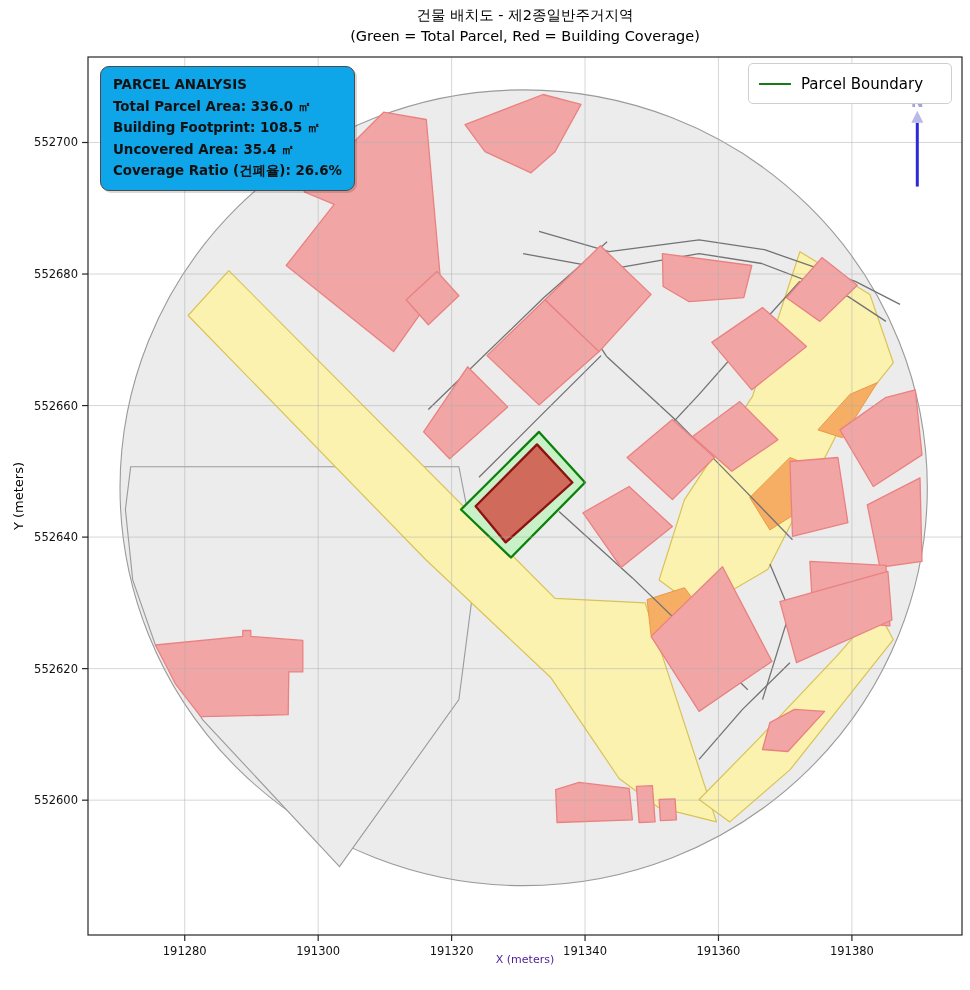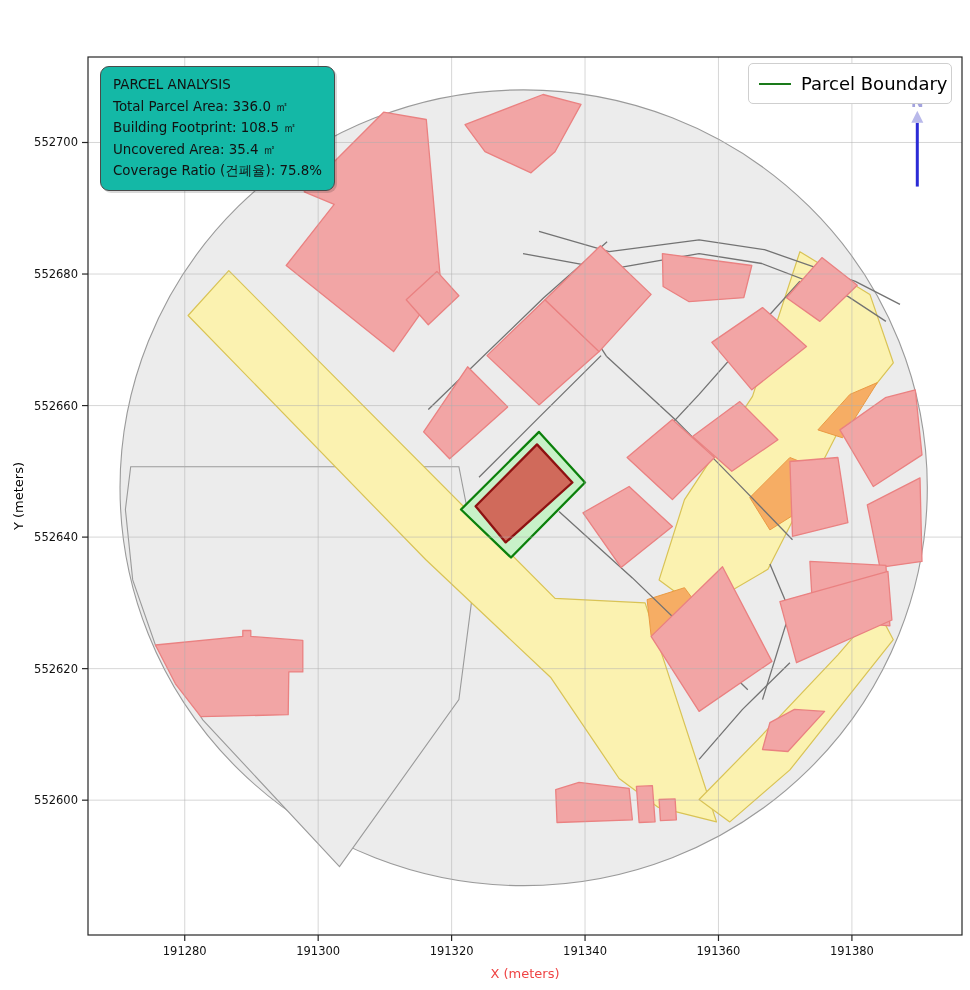--- a/index.html
+++ b/index.html
@@ -2,30 +2,30 @@
 <html><head>
 <meta charset="utf-8">
 <style>
   html,body{margin:0;padding:0;background:#fff;}
   .fig{position:relative;width:970px;height:990px;background:#ffffff;
        font-family:"DejaVu Sans","Liberation Sans",sans-serif;overflow:hidden;}
   svg{position:absolute;left:0;top:0;}
   .title-wrap{position:absolute;left:88px;top:5px;width:874px;text-align:center;color:#000;}
   .title-wrap .t1{font-size:14.5px;line-height:21px;}
   .title-wrap .t2{font-size:14.5px;line-height:21px;}
-  .xlabel{position:absolute;left:525px;top:953px;transform:translateX(-50%);font-size:13px;color:#ef4444;margin-top:13px;}
+  .xlabel{position:absolute;left:525px;top:953px;transform:translateX(-50%);font-size:11px;color:#4c1d95;}
   .ylabel{position:absolute;left:18px;top:496px;transform:translate(-50%,-50%) rotate(-90deg);
           font-size:13px;color:#000;white-space:nowrap;}
   .legend{position:absolute;left:748px;top:63px;width:204px;background:#fff;
           border:1px solid #cfcfcf;border-radius:5px;padding:7px 10px;box-sizing:border-box;}
   .lrow{display:flex;align-items:center;height:25px;}
   .lline{display:inline-block;width:32px;height:0;border-top:2px solid #1a7a1a;margin-right:10px;flex:0 0 auto;}
   .lpatch{display:inline-block;width:32px;height:14px;background:#f98c80;border:1.4px solid #dd3434;
           box-sizing:border-box;margin-right:10px;flex:0 0 auto;}
-  .ltext{font-size:18px;color:#000;white-space:nowrap;}
+  .ltext{font-size:15px;color:#000;white-space:nowrap;}
   .infobox{position:absolute;left:100px;top:66px;background:#f5deb3;border:1.4px solid #4a4a4a;
            border-radius:9px;padding:7px 12px 8px 12px;box-shadow:2px 2px 0 rgba(0,0,0,0.15);}
   .infobox div{font-size:13.4px;line-height:21.5px;color:#111;white-space:nowrap;}
 </style>
 </head>
 <body>
 
 <div class="fig">
 
   <svg id="plot-svg" width="970" height="990">
@@ -114,32 +114,36 @@
       <line x1="82" y1="537.1048689138577" x2="88" y2="537.1048689138577" stroke="#262626" stroke-width="1.2"></line>
       <text x="78" y="541.1048689138577" text-anchor="end" font-size="11.5" fill="#111" font-family="DejaVu Sans, sans-serif">552640</text>
       <line x1="82" y1="405.56928838951313" x2="88" y2="405.56928838951313" stroke="#262626" stroke-width="1.2"></line>
       <text x="78" y="409.56928838951313" text-anchor="end" font-size="11.5" fill="#111" font-family="DejaVu Sans, sans-serif">552660</text>
       <line x1="82" y1="274.03370786516854" x2="88" y2="274.03370786516854" stroke="#262626" stroke-width="1.2"></line>
       <text x="78" y="278.03370786516854" text-anchor="end" font-size="11.5" fill="#111" font-family="DejaVu Sans, sans-serif">552680</text>
       <line x1="82" y1="142.49812734082397" x2="88" y2="142.49812734082397" stroke="#262626" stroke-width="1.2"></line>
       <text x="78" y="146.49812734082397" text-anchor="end" font-size="11.5" fill="#111" font-family="DejaVu Sans, sans-serif">552700</text>
     </svg>
 
+  <div class="title-wrap">
+    <div class="t1">건물 배치도 - 제2종일반주거지역</div>
+    <div class="t2">(Green = Total Parcel, Red = Building Coverage)</div>
+  </div>
 
   <div class="xlabel">X (meters)</div>
   <div class="ylabel">Y (meters)</div>
 
   <div class="legend">
     <div class="lrow">
       <span class="lline" style="border-top-color: rgb(26, 122, 26);"></span>
       <span class="ltext">Parcel Boundary</span>
     </div>
   </div>
 
-  <div class="infobox" style="background: #14b8a6;">
+  <div class="infobox" style="background: #0ea5e9; font-weight: bold;">
     <div>PARCEL ANALYSIS</div>
     <div>Total Parcel Area: 336.0 ㎡</div>
     <div>Building Footprint: 108.5 ㎡</div>
     <div>Uncovered Area: 35.4 ㎡</div>
-    <div>Coverage Ratio (건폐율): 75.8%</div>
+    <div>Coverage Ratio (건폐율): 26.6%</div>
   </div>
 
 </div>
 
 </body></html>

